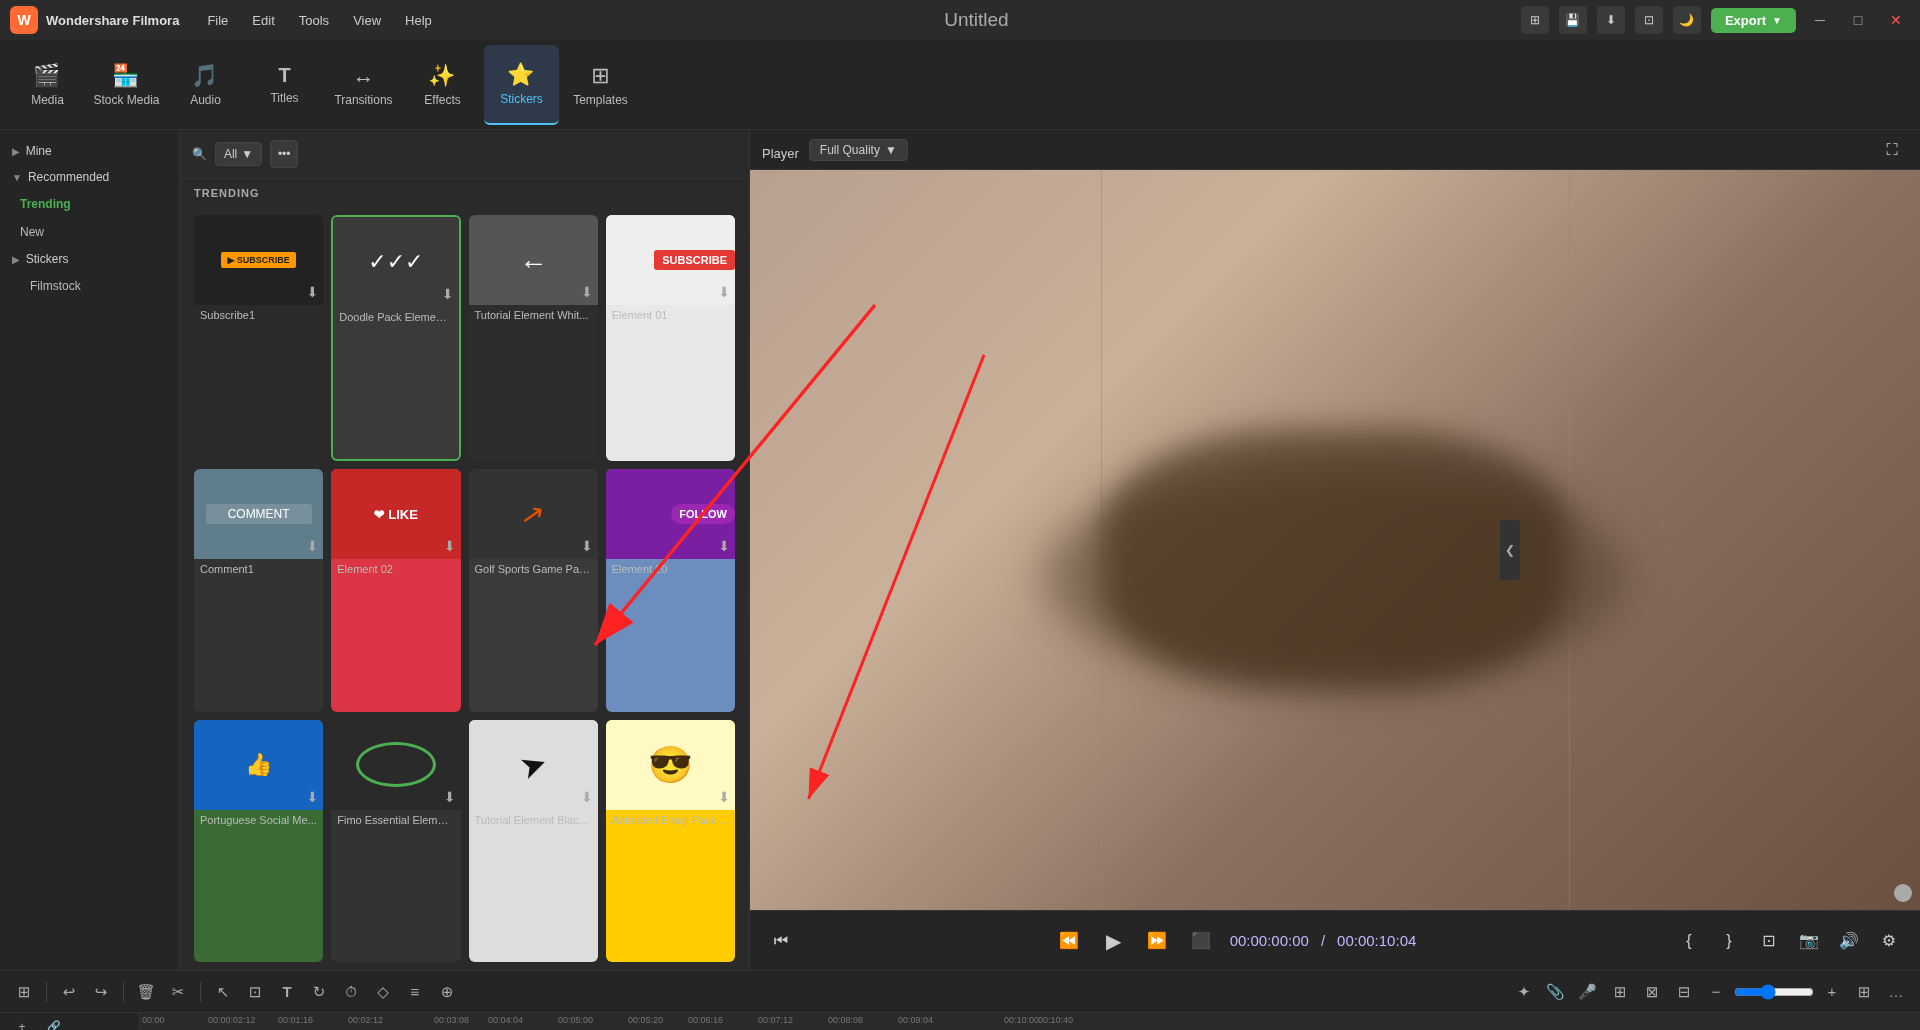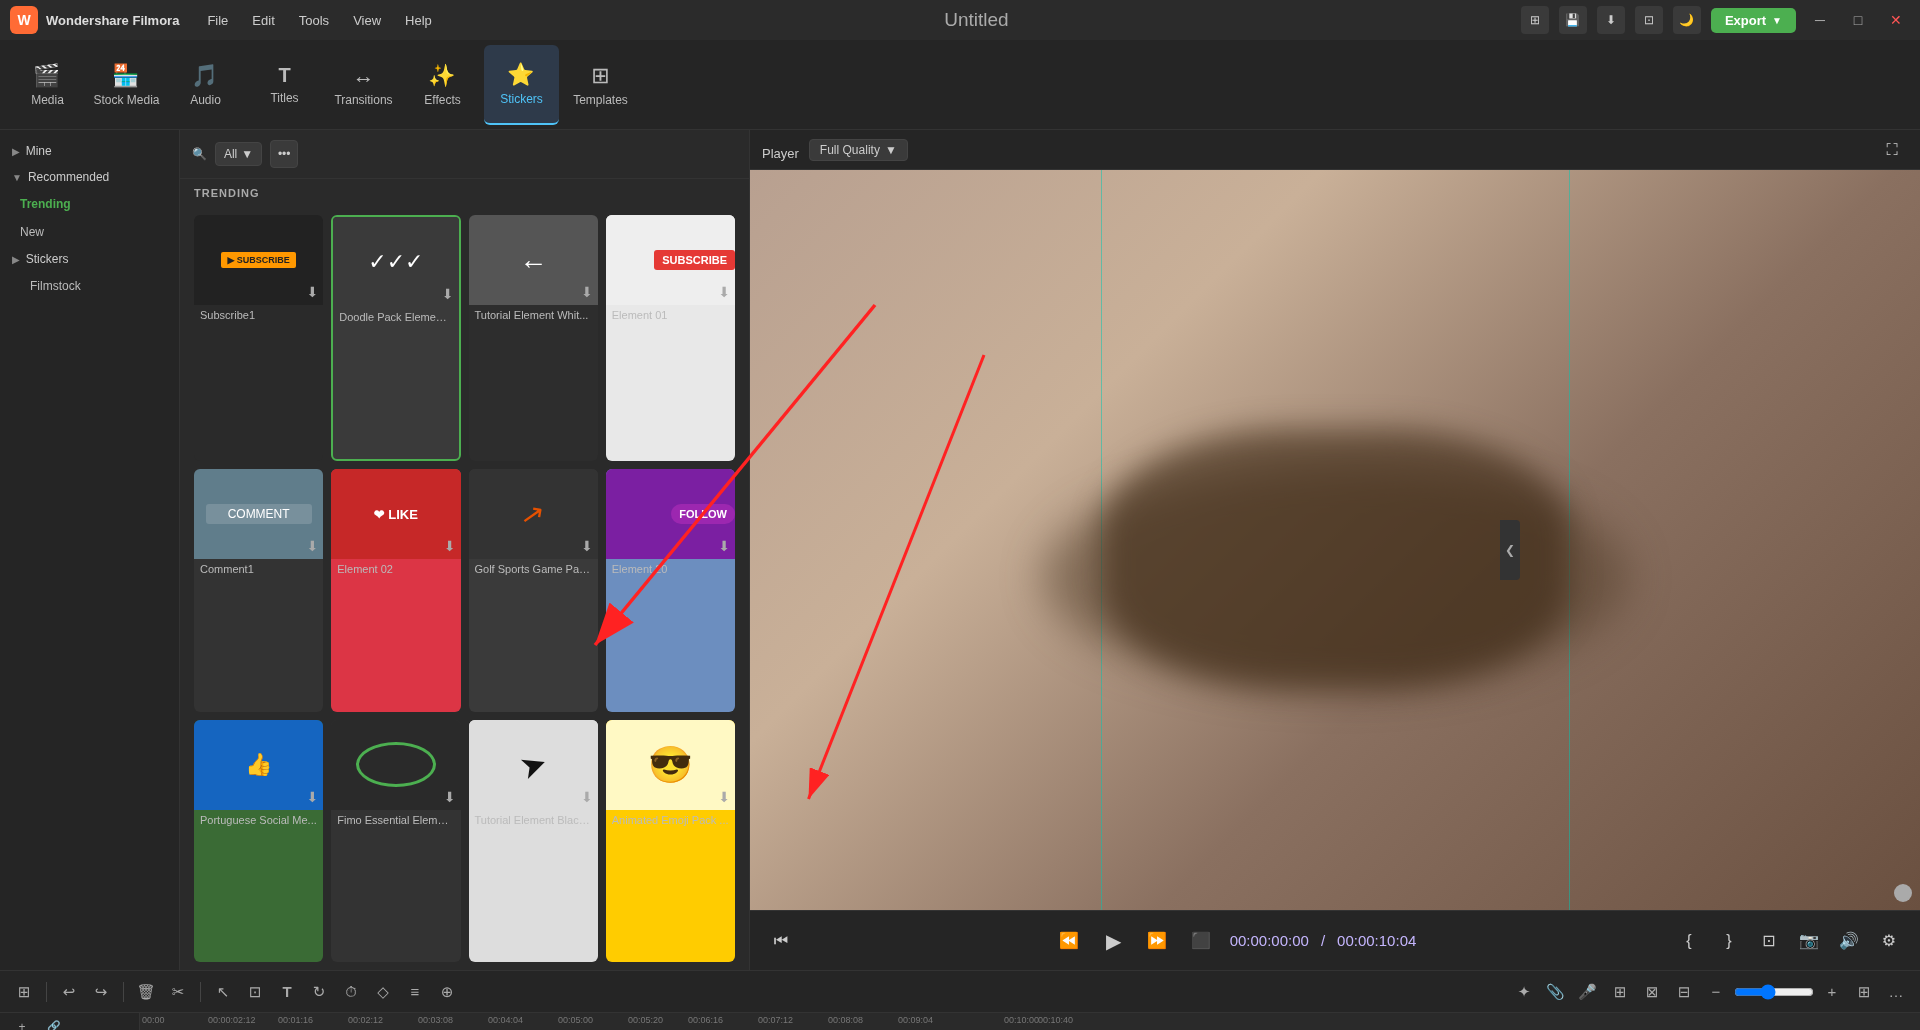--- a/index.html
+++ b/index.html
@@ -414,21 +414,21 @@
 
     </div>
 
     <div id="timeline-ruler-and-tracks" style="position:relative;flex:1;overflow:hidden;">
 
       <div id="timeline-ruler">
         <span class="ruler-label" style="left:2px;">00:00</span>
         <span class="ruler-label" style="left:68px;">00:00:02:12</span>
         <span class="ruler-label" style="left:138px;">00:01:16</span>
         <span class="ruler-label" style="left:208px;">00:02:12</span>
-        <span class="ruler-label" style="left:278px;">00:03:08</span>
+        <span class="ruler-label" style="left:294px;">00:03:08</span>
         <span class="ruler-label" style="left:348px;">00:04:04</span>
         <span class="ruler-label" style="left:418px;">00:05:00</span>
         <span class="ruler-label" style="left:488px;">00:05:20</span>
         <span class="ruler-label" style="left:548px;">00:06:16</span>
         <span class="ruler-label" style="left:618px;">00:07:12</span>
         <span class="ruler-label" style="left:688px;">00:08:08</span>
         <span class="ruler-label" style="left:758px;">00:09:04</span>
         <span class="ruler-label" style="left:864px;">00:10:00</span>
         <span class="ruler-label" style="left:898px;">00:10:40</span>
       </div>

